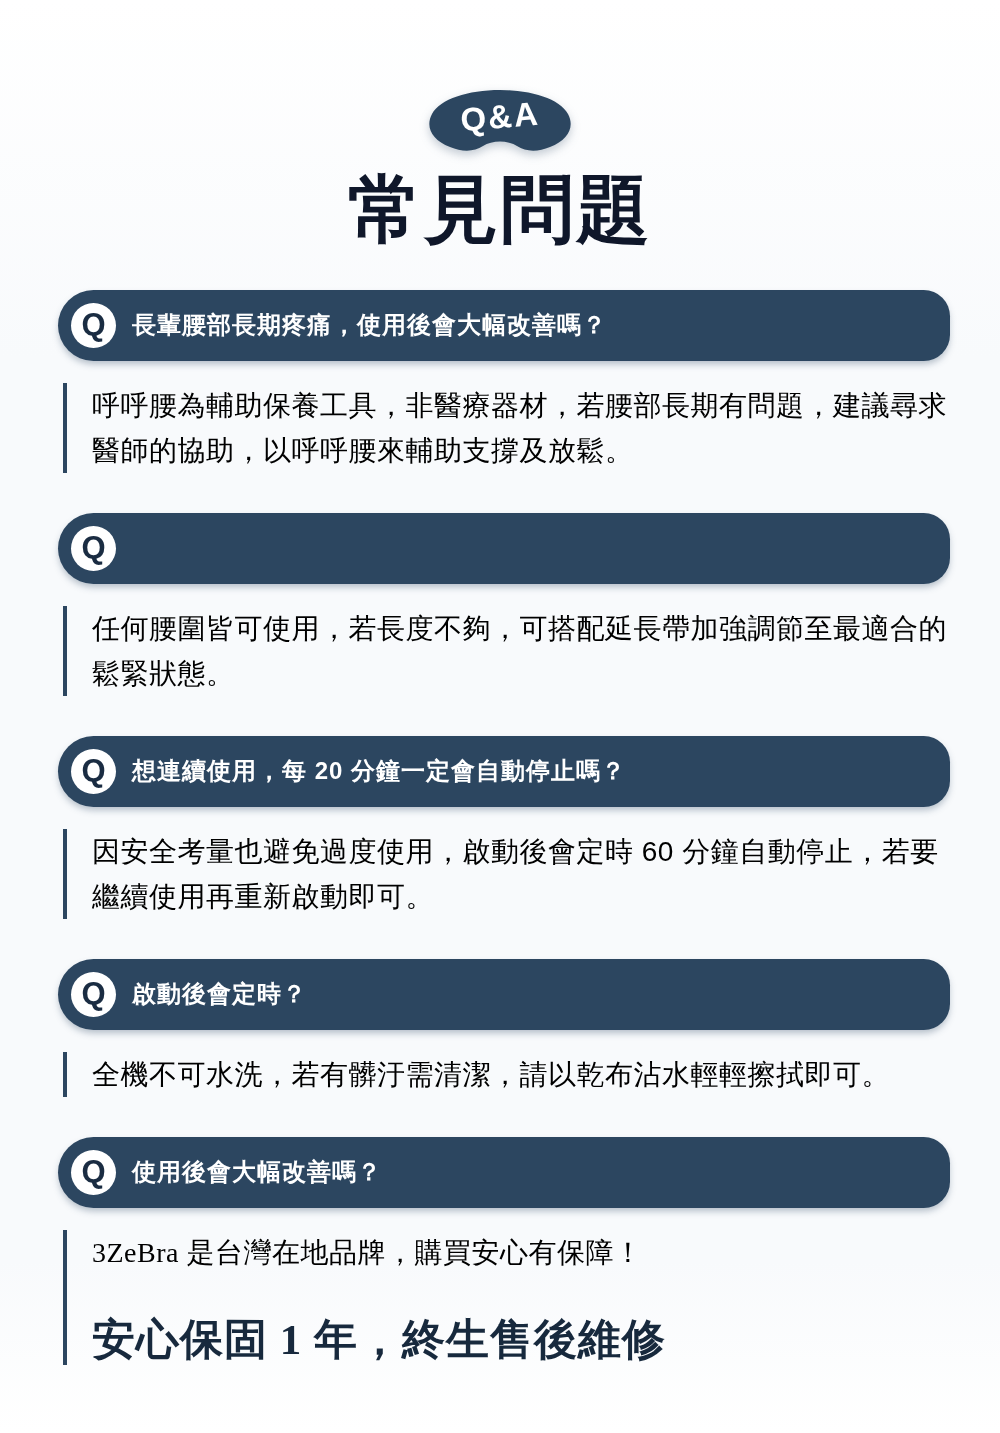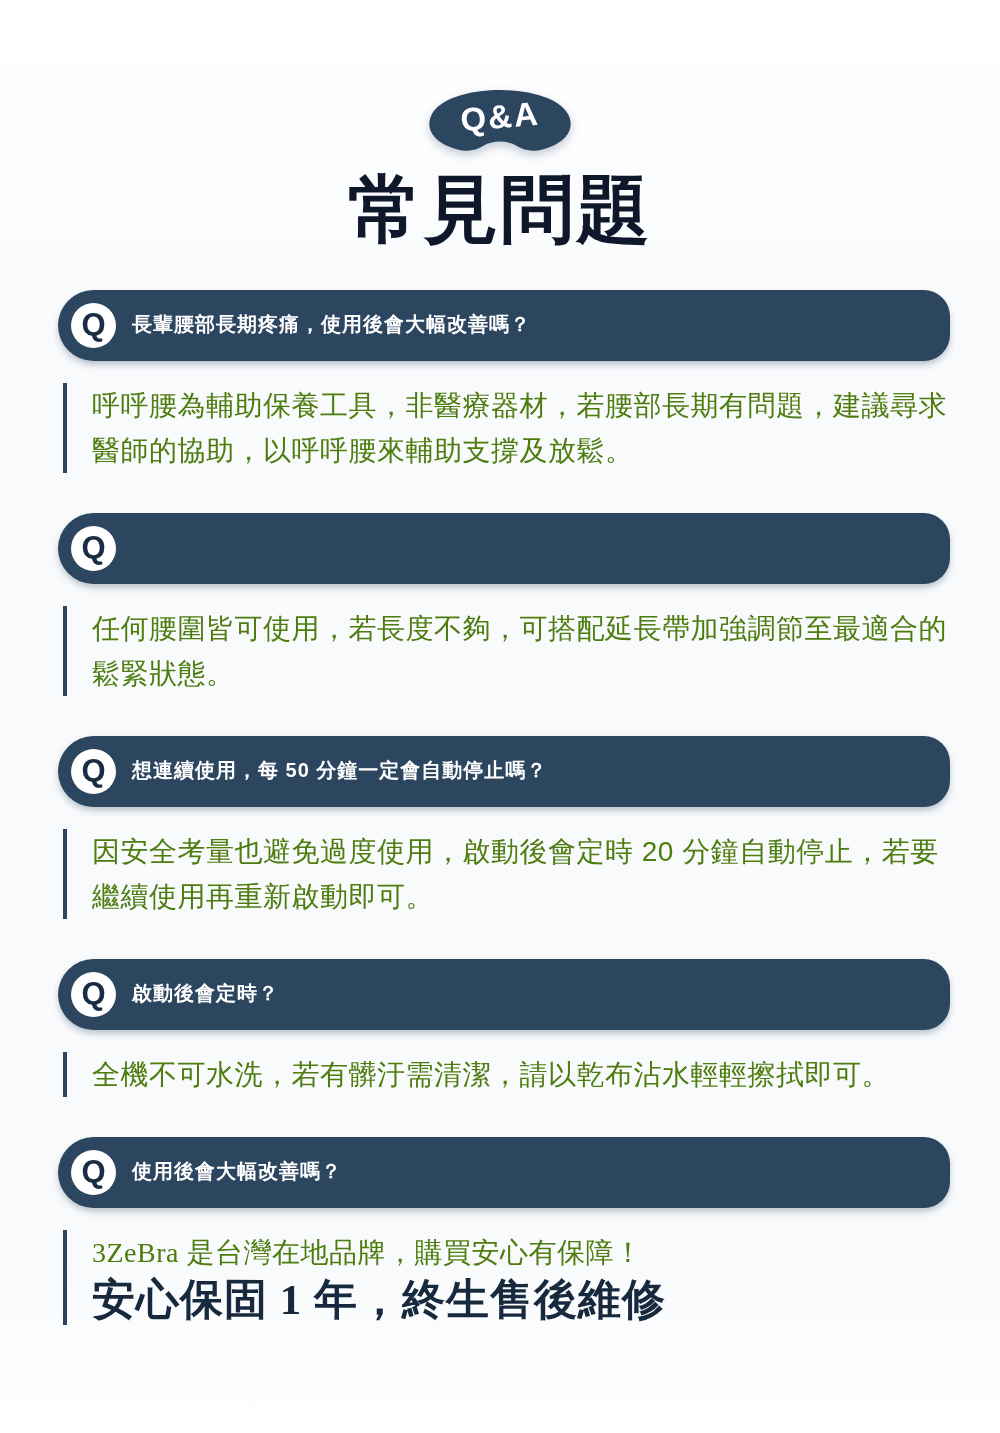--- a/index.html
+++ b/index.html
@@ -53,44 +53,45 @@
     width: 45px; height: 45px;
     border-radius: 50%;
     background: #ffffff;
     color: #1a2c42;
     font-size: 31px; font-weight: 700;
     display: flex; align-items: center; justify-content: center;
     padding-bottom: 2px;
   }
   .q-text {
     color: #ffffff;
-    font-size: 20px; font-weight: 700;
+    font-size: 24px; font-weight: 700;
     letter-spacing: 1px;
     white-space: nowrap;
     padding-bottom: 2px;
   }
   .answer {
     margin: 22px 0 40px 5px;
     border-left: 4px solid #2c4660;
     padding-left: 25px;
   }
   .answer p {
     font-size: 28px;
     line-height: 45px;
-    color: #4d7c0f;
+    color: #000000;
     letter-spacing: 0.5px;
   }
   .faq-item:last-child .answer { margin-bottom: 0; font-family: Liberation Serif, serif; }
   .a-highlight {
     font-size: 43px !important;
     line-height: 50px !important;
     font-weight: 700;
     color: #17293d !important;
     letter-spacing: 1px !important;
     white-space: nowrap;
+    margin-top: 40px;
   }
 </style>
 </head>
 <body>
 
 <div class="page">
 
   <header class="header">
     <div class="badge">
       <svg viewBox="0 0 154 66" aria-hidden="true">
@@ -118,24 +119,24 @@
         <span class="q-circle">Q</span>
       </div>
       <div class="answer">
         <p>任何腰圍皆可使用，若長度不夠，可搭配延長帶加強調節至最適合的鬆緊狀態。</p>
       </div>
     </section>
 
     <section class="faq-item">
       <div class="q-bar">
         <span class="q-circle">Q</span>
-        <h2 class="q-text">想連續使用，每 50 分鐘一定會自動停止嗎？</h2>
+        <h2 class="q-text">想連續使用，每 20 分鐘一定會自動停止嗎？</h2>
       </div>
       <div class="answer">
-        <p>因安全考量也避免過度使用，啟動後會定時 20 分鐘自動停止，若要繼續使用再重新啟動即可。</p>
+        <p>因安全考量也避免過度使用，啟動後會定時 60 分鐘自動停止，若要繼續使用再重新啟動即可。</p>
       </div>
     </section>
 
     <section class="faq-item">
       <div class="q-bar">
         <span class="q-circle">Q</span>
         <h2 class="q-text">啟動後會定時？</h2>
       </div>
       <div class="answer">
         <p>全機不可水洗，若有髒汙需清潔，請以乾布沾水輕輕擦拭即可。</p>

